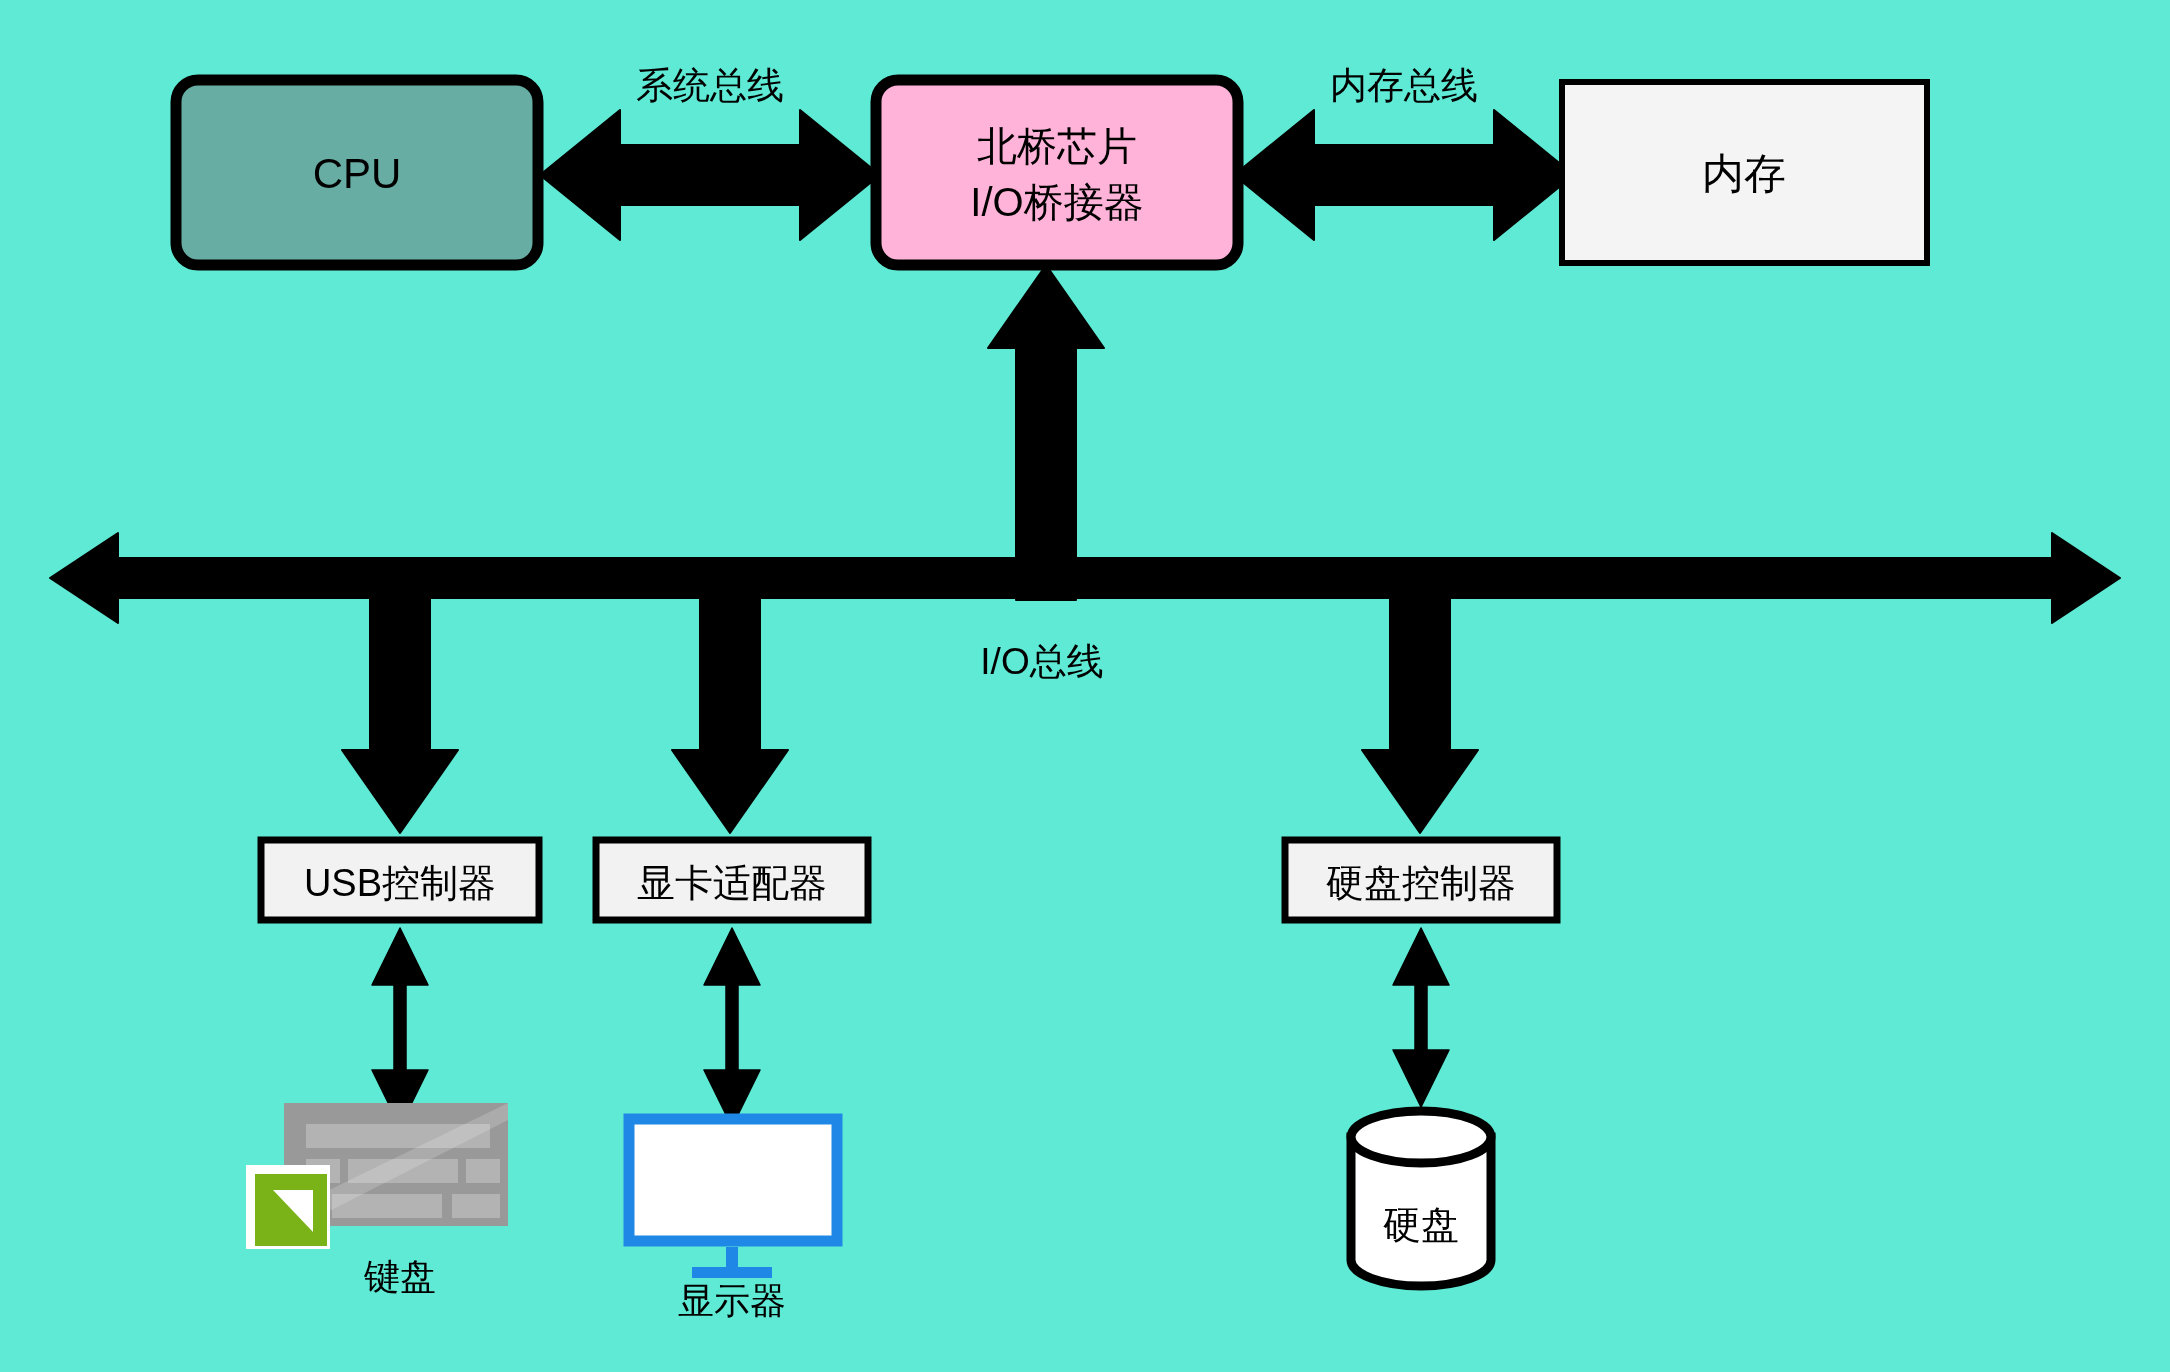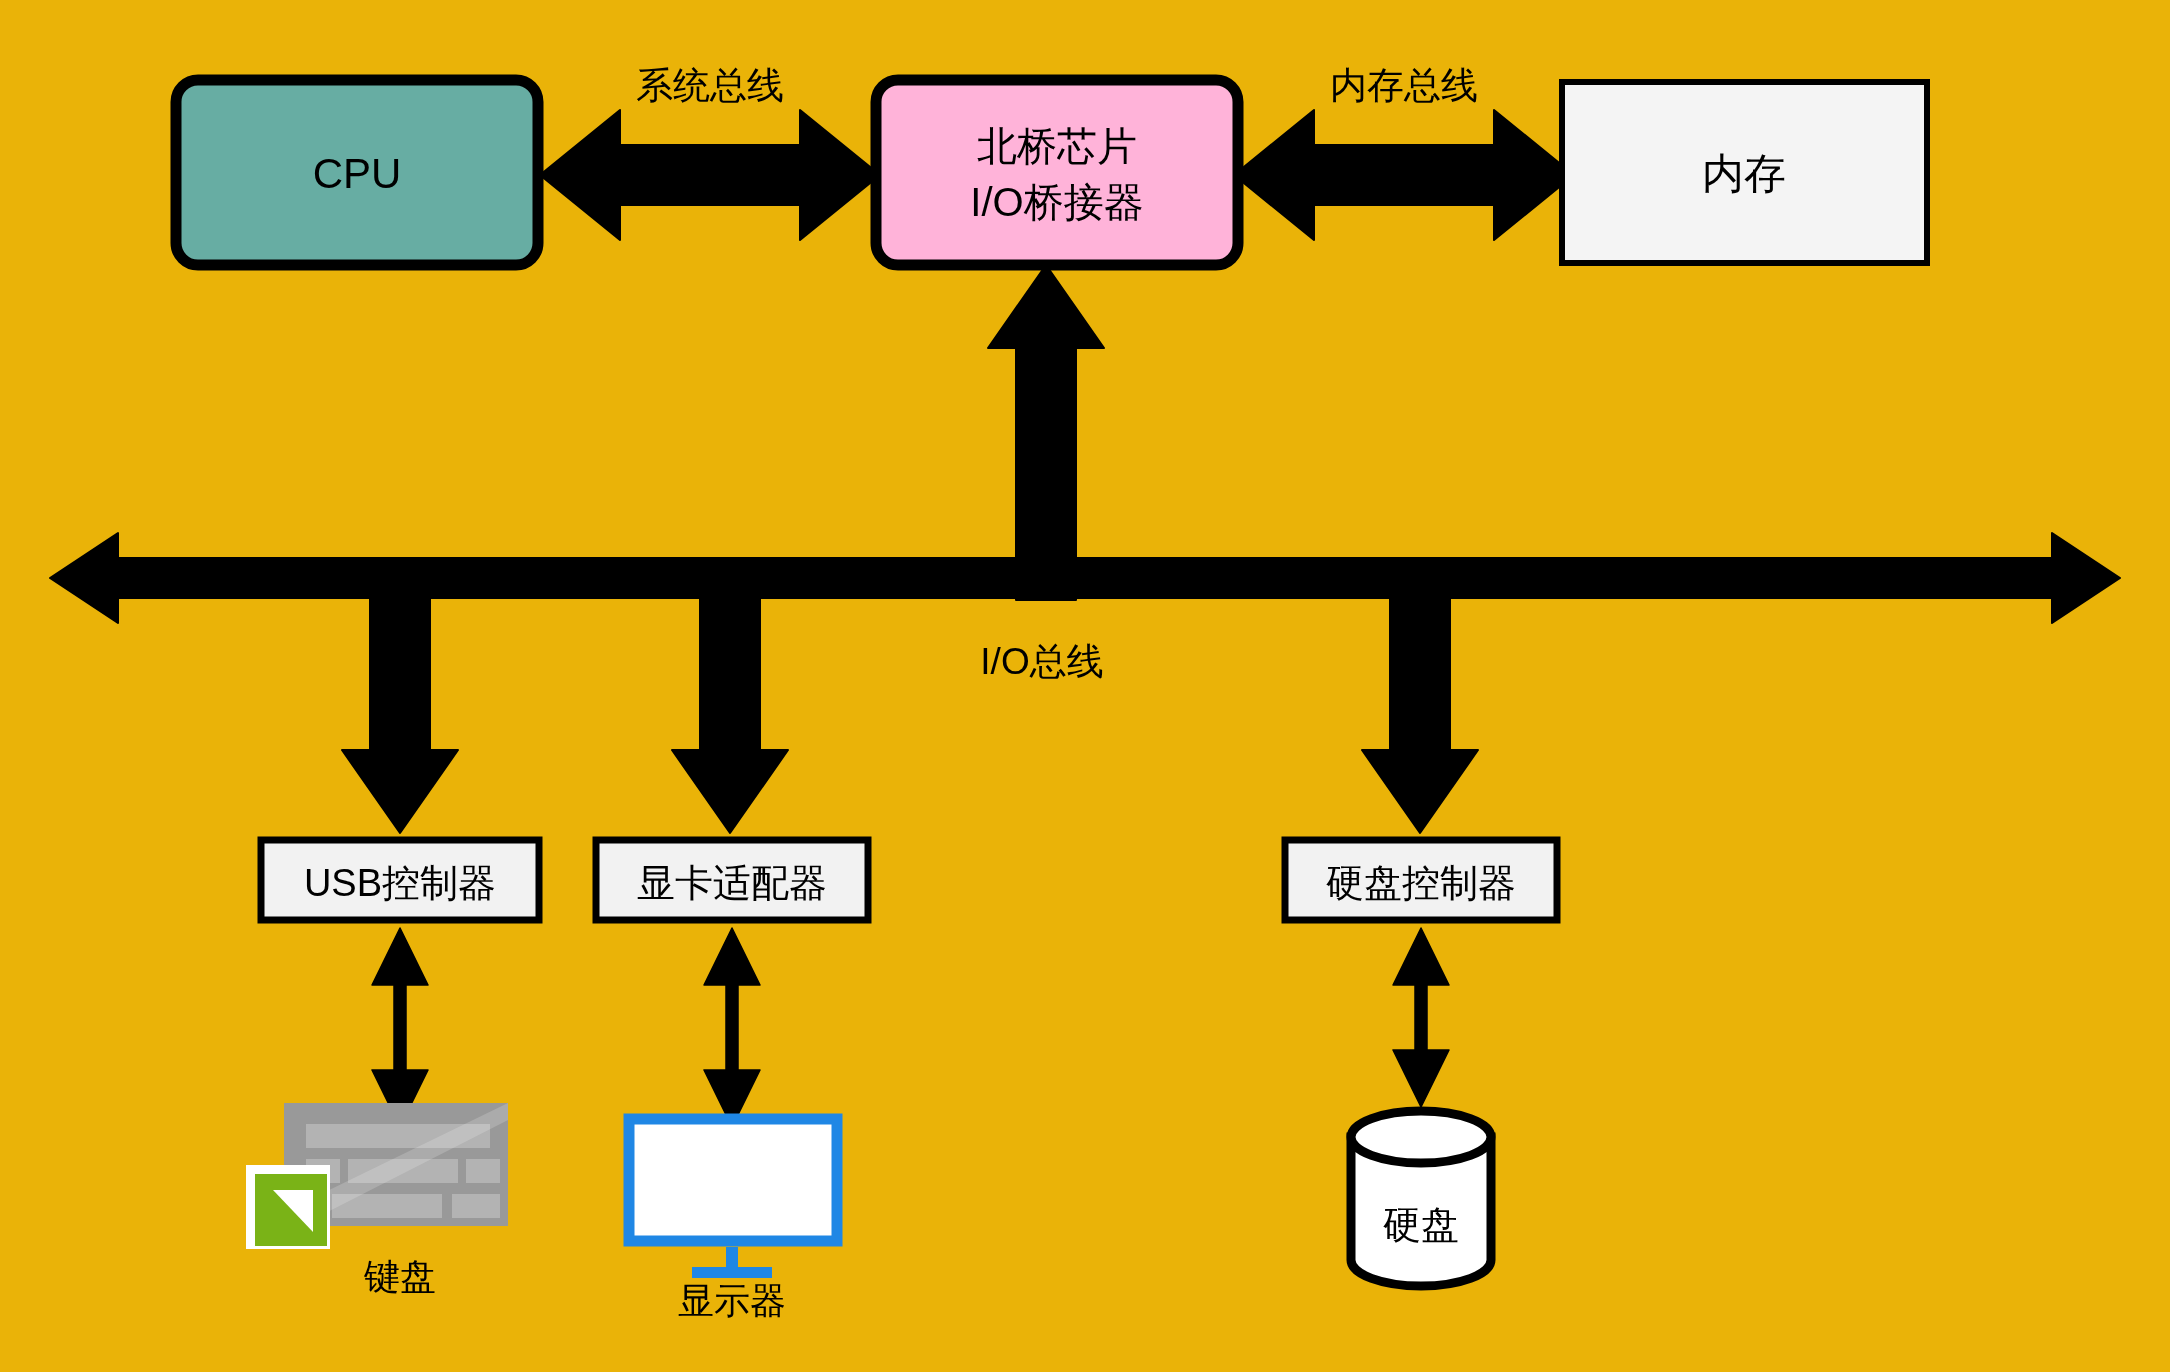--- a/index.html
+++ b/index.html
@@ -7,21 +7,21 @@
     padding: 0;
     background: #ffffff;
   }
   body {
     font-family: "Liberation Sans", "DejaVu Sans", sans-serif;
   }
   #stage {
     position: relative;
     width: 2170px;
     height: 1372px;
-    background: #eab308;
+    background: #5eead4;
     overflow: hidden;
   }
   #diagram-svg {
     position: absolute;
     left: 0;
     top: 0;
     width: 2170px;
     height: 1372px;
   }
   .box-label, .edge-label, .device-label, .bus-label {

